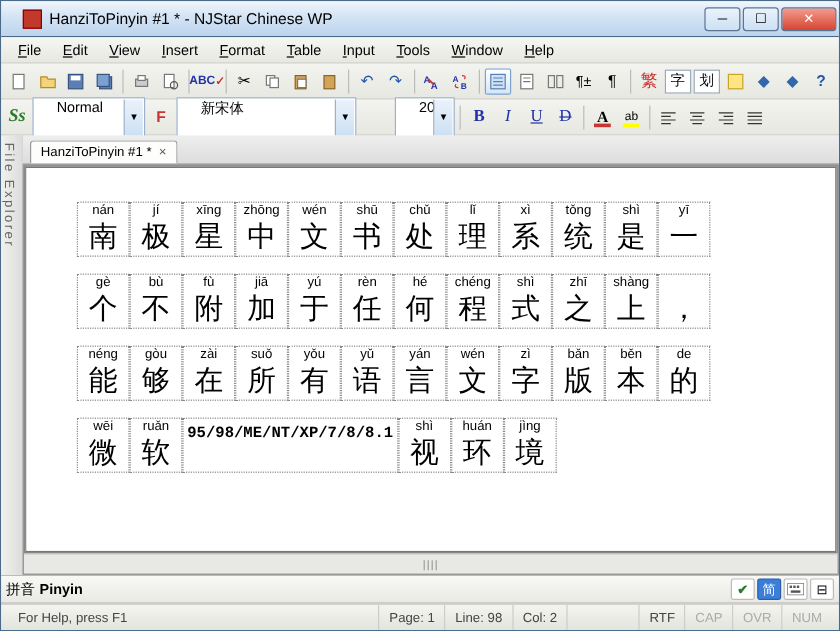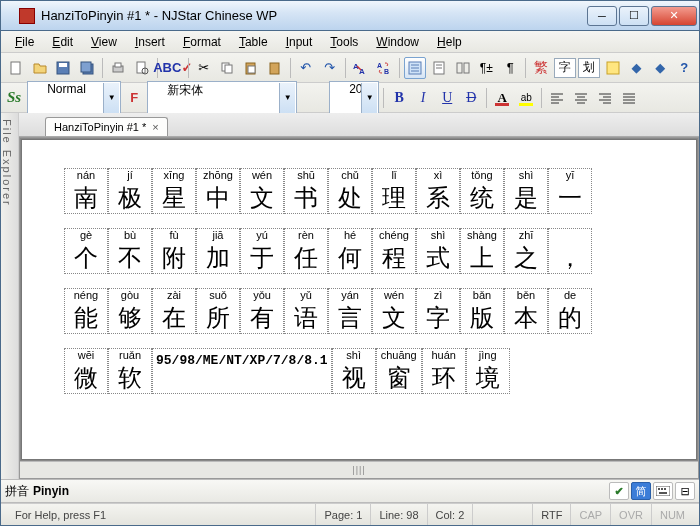--- a/index.html
+++ b/index.html
@@ -23,21 +23,21 @@
 .sep { width: 1px; height: 20px; background: #bbb; margin: 0 2px; }
 .ideobox { border: 1px solid #9ab; padding: 0 4px; height: 20px; display: flex; align-items: center; font-size: 12px; background: #fff; cursor: default; }
 .tb.active { background: linear-gradient(#fff, #d6e5f5); border: 1px solid #7aa3d0; }
 .combo { height: 34px; border: 1px solid #9bb0c9; background: #fff; display: flex; align-items: flex-start; padding: 0 19px; font-size: 12px; position: relative; }
 .combo .arrow { position: absolute; right: 1px; top: 1px; bottom: 1px; width: 16px; background: linear-gradient(#eaf2fb, #cde0f4); border-left: 1px solid #9bb0c9; display: flex; align-items: center; justify-content: center; font-size: 8px; }
 .ss-icon { font-family: "Brush Script MT", cursive; font-size: 15px; color: #2a7a2a; font-style: italic; font-weight: bold; margin: 0 4px 0 2px; }
 
 .doc-area { flex: 1; display: flex; background: #eee; position: relative; }
 .sidelabel { width: 18px; background: linear-gradient(90deg, #f0f0ec, #ddd); border-right: 1px solid #ccc; writing-mode: vertical-lr; text-orientation: mixed; font-size: 11px; color: #666; padding-top: 6px; text-align: left; letter-spacing: 2px; }
 .tabstrip { height: 24px; background: linear-gradient(#eee, #ddd); display: flex; align-items: flex-end; padding: 2px 2px 0 6px; border-bottom: 1px solid #aaa; }
-.doctab { background: #fdfdfc; border: 1px solid #999; border-bottom: none; padding: 3px 8px; font-size: 11px; border-radius: 3px 3px 0 0; display: flex; align-items: center; gap: 6px; margin-left: 20px; }
+.doctab { background: #fdfdfc; border: 1px solid #999; border-bottom: none; padding: 3px 8px; font-size: 11px; border-radius: 3px 3px 0 0; display: flex; align-items: center; gap: 6px; }
 .doctab .x { font-size: 11px; color: #555; cursor: pointer; }
 
 .canvas-wrap { flex: 1; display: flex; flex-direction: column; background: #888; border: 1px solid #999; margin: 0; }
 .canvas-scroll { flex: 1; overflow: auto; background: #fff; border: 1px solid #777; margin: 1px; }
 .page { background: #fff; padding: 28px 8px 8px 42px; min-height: 100%; }
 
 .row { display: flex; gap: 0; margin-bottom: 14px; flex-wrap: nowrap; }
 .cell { border: 1px dotted #888; display: flex; flex-direction: column; align-items: center; min-width: 44px; }
 .cell.wide { min-width: auto; padding: 0 1px; }
 .py { font-size: 11px; color: #000; font-family: Liberation Sans, sans-serif; padding: 0 4px; line-height: 13px; height: 14px; }
@@ -122,21 +122,21 @@
           <rect x="5" y="3" width="6" height="4" fill="#fff" stroke="#777"></rect>
         </svg>
       </div>
     <div class="tb">
         <svg viewBox="0 0 16 16">
           <rect x="3" y="2" width="8" height="11" fill="#fff" stroke="#777"></rect>
           <circle cx="11" cy="11" r="3" fill="none" stroke="#555"></circle>
         </svg>
       </div>
     <div class="sep"></div>
-    <div class="tb" style="color:#23a;font-weight:bold;font-size:13px">ABC<span style="color:#c33">✓</span></div>
+    <div class="tb" style="color:#23a;font-weight:bold;font-size:10px">ABC<span style="color:#c33">✓</span></div>
     <div class="sep"></div>
     <div class="tb">✂</div>
     <div class="tb">
         <svg viewBox="0 0 16 16">
           <rect x="3" y="3" width="7" height="8" fill="#fff" stroke="#777"></rect>
           <rect x="6" y="5" width="7" height="8" fill="#fff" stroke="#777"></rect>
         </svg>
       </div>
     <div class="tb">
         <svg viewBox="0 0 16 16">
@@ -366,28 +366,28 @@
                 </div>
                 <div class="cell">
                   <div class="py">chéng</div>
                   <div class="hz">程</div>
                 </div>
                 <div class="cell">
                   <div class="py">shì</div>
                   <div class="hz">式</div>
                 </div>
                 <div class="cell">
+                  <div class="py">zhī</div>
+                  <div class="hz">之</div>
+                </div>
+                <div class="cell">
                   <div class="py">shàng</div>
                   <div class="hz">上</div>
                 </div>
                 <div class="cell">
-                  <div class="py">zhī</div>
-                  <div class="hz">之</div>
-                </div>
-                <div class="cell">
                   <div class="py"></div>
                   <div class="hz">，</div>
                 </div>
               </div>
               <div class="row">
                 <div class="cell">
                   <div class="py">néng</div>
                   <div class="hz">能</div>
                 </div>
                 <div class="cell">
@@ -443,24 +443,20 @@
                 <div class="cell">
                   <div class="py">ruǎn</div>
                   <div class="hz">软</div>
                 </div>
                 <div class="cell wide">
                   <div class="verstxt">95/98/ME/NT/XP/7/8/8.1</div>
                 </div>
                 <div class="cell">
                   <div class="py">shì</div>
                   <div class="hz">视</div>
-                </div>
-                <div class="cell">
-                  <div class="py">chuāng</div>
-                  <div class="hz">窗</div>
                 </div>
                 <div class="cell">
                   <div class="py">huán</div>
                   <div class="hz">环</div>
                 </div>
                 <div class="cell">
                   <div class="py">jìng</div>
                   <div class="hz">境</div>
                 </div>
               </div>

